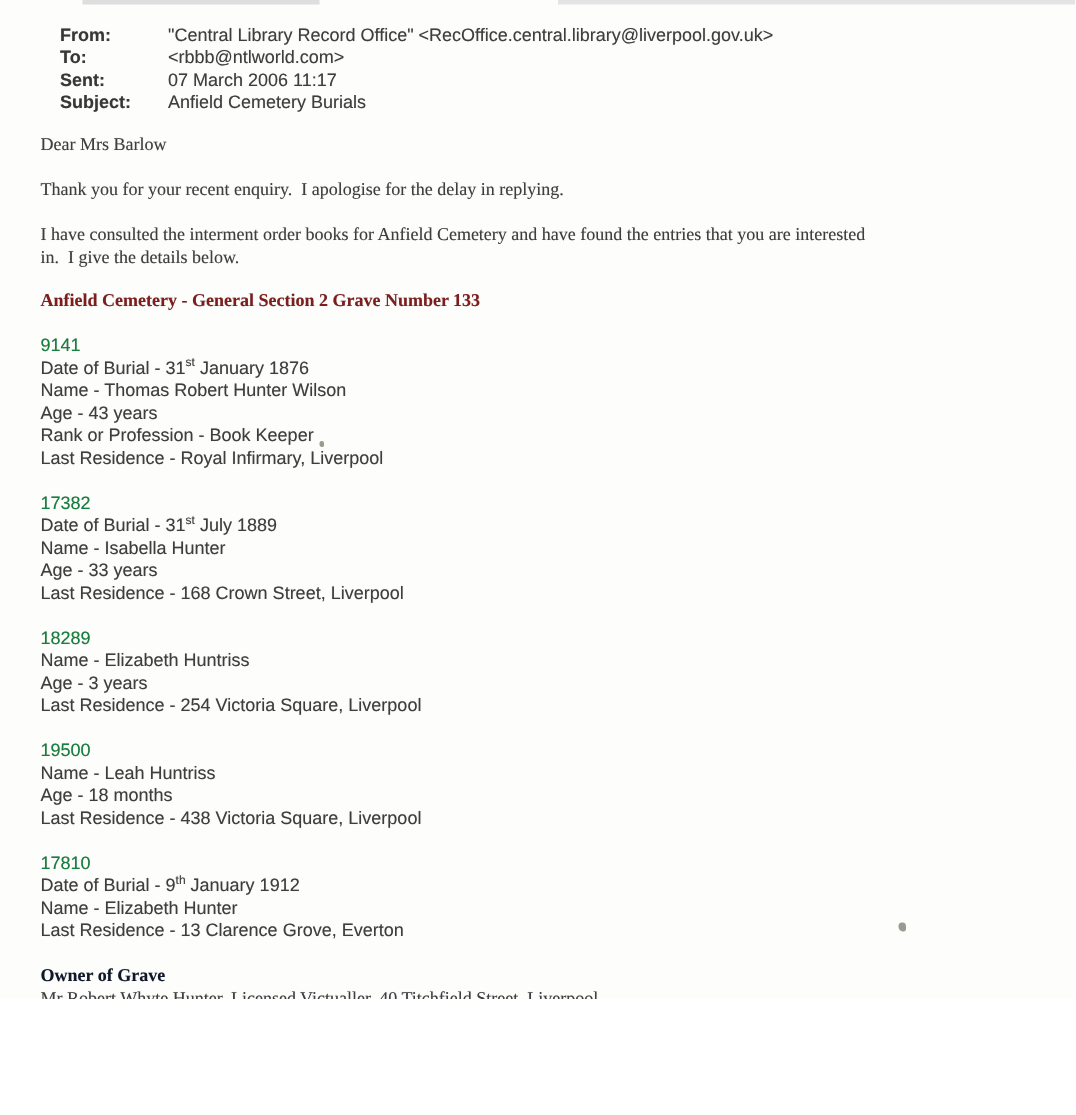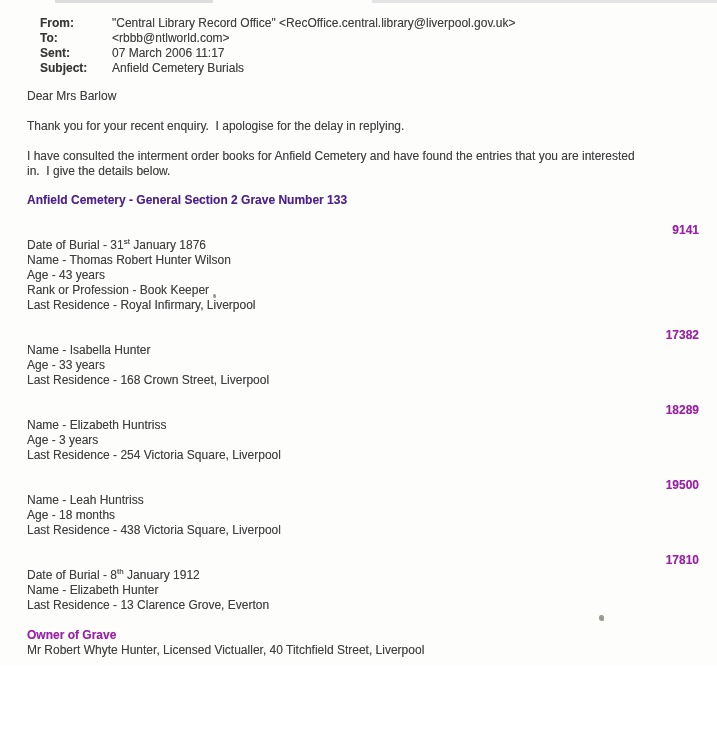--- a/index.html
+++ b/index.html
@@ -22,29 +22,29 @@
   .speck-1 { left: 599px; top: 615px; width: 5px; height: 6px; }
   .speck-2 { left: 213px; top: 294px; width: 3px; height: 4px; }
   .speck-3 { left: 0px; top: 705px; width: 4px; height: 9px; background: #c9c9c2; border-radius: 0 60% 60% 0; }
 
   .header { margin: 16px 0 0 40px; }
   .hrow { display: flex; }
   .hlabel { width: 72px; font-weight: 700; color: #373737; white-space: pre-wrap; }
   .hvalue { white-space: pre-wrap; }
 
   .body-text { margin-left: 27px; margin-right: 18px; }
-  .body-text p { margin: 0; white-space: pre-wrap; }
+  .body-text p { margin: 0; white-space: pre-wrap; font-family: Liberation Serif, serif; }
   .salutation { margin-top: 13px !important; }
   .para { margin-top: 15px !important; }
-  .section-heading { margin-top: 14px !important; font-weight: 700; color: #4c1d95; }
+  .section-heading { margin-top: 14px !important; font-weight: 700; color: #7f1d1d; }
   .entry { margin-top: 15px; }
-  .entry-number { font-weight: 700; color: #a21caf; white-space: pre-wrap; text-align: right; }
+  .entry-number { font-weight: 400; color: #15803d; white-space: pre-wrap; }
   .line { white-space: pre-wrap; }
   sup { font-size: 8px; line-height: 0; vertical-align: super; }
-  .owner-heading { margin-top: 15px !important; font-weight: 700; color: #a21caf; }
+  .owner-heading { margin-top: 15px !important; font-weight: 700; color: #0f172a; }
   .closing { margin-top: 15px !important; }
 </style>
 </head>
 <body>
 
 <div class="page">
 
   <div class="scan-strip strip-left"></div>
   <div class="scan-strip strip-right"></div>
 
@@ -78,20 +78,21 @@
       <div class="entry-number">9141</div>
       <div class="line"><span>Date of Burial - 31</span><sup>st</sup><span> January 1876</span></div>
       <div class="line">Name - Thomas Robert Hunter Wilson</div>
       <div class="line">Age - 43 years</div>
       <div class="line">Rank or Profession - Book Keeper</div>
       <div class="line">Last Residence - Royal Infirmary, Liverpool</div>
     </div>
 
     <div class="entry">
       <div class="entry-number">17382</div>
+      <div class="line"><span>Date of Burial - 31</span><sup>st</sup><span> July 1889</span></div>
       <div class="line">Name - Isabella Hunter</div>
       <div class="line">Age - 33 years</div>
       <div class="line">Last Residence - 168 Crown Street, Liverpool</div>
     </div>
 
     <div class="entry">
       <div class="entry-number">18289</div>
       <div class="line">Name - Elizabeth Huntriss</div>
       <div class="line">Age - 3 years</div>
       <div class="line">Last Residence - 254 Victoria Square, Liverpool</div>
@@ -99,21 +100,21 @@
 
     <div class="entry">
       <div class="entry-number">19500</div>
       <div class="line">Name - Leah Huntriss</div>
       <div class="line">Age - 18 months</div>
       <div class="line">Last Residence - 438 Victoria Square, Liverpool</div>
     </div>
 
     <div class="entry">
       <div class="entry-number">17810</div>
-      <div class="line"><span>Date of Burial - 8</span><sup>th</sup><span> January 1912</span></div>
+      <div class="line"><span>Date of Burial - 9</span><sup>th</sup><span> January 1912</span></div>
       <div class="line">Name - Elizabeth Hunter</div>
       <div class="line">Last Residence - 13 Clarence Grove, Everton</div>
     </div>
 
     <p class="owner-heading">Owner of Grave</p>
     <p class="line">Mr Robert Whyte Hunter, Licensed Victualler, 40 Titchfield Street, Liverpool</p>
     <p class="closing">I hope this information if of interest to you</p>
   </div>
 
   <div class="speck speck-1"></div>

